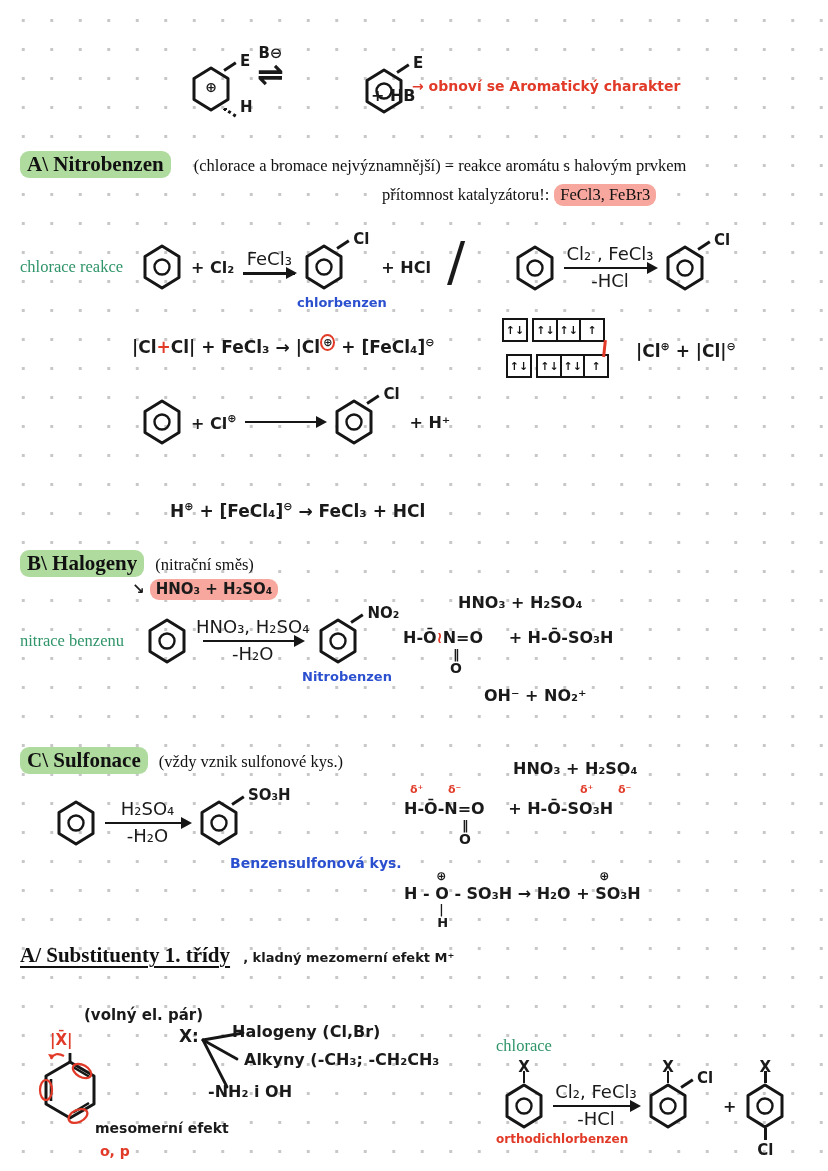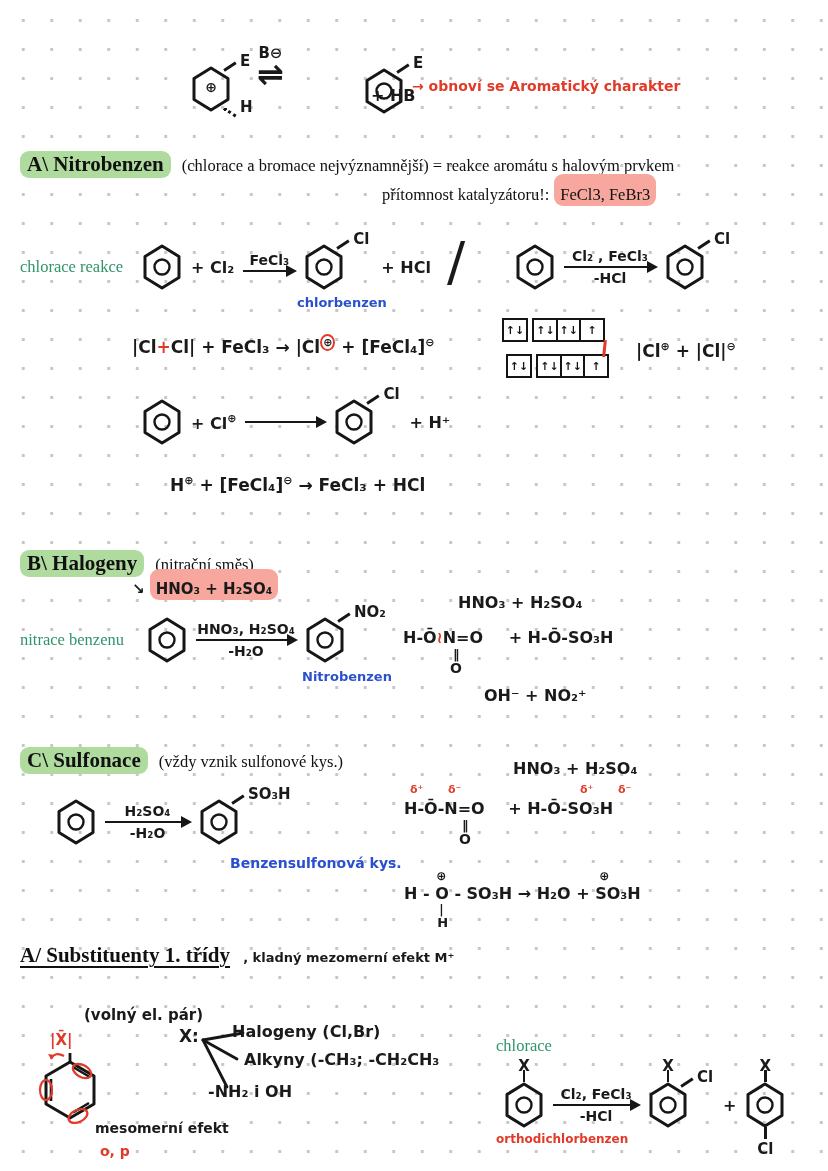--- a/index.html
+++ b/index.html
@@ -10,40 +10,40 @@
   .abs{position:absolute}
   .row{position:absolute;display:flex;align-items:center;gap:9px}
   .hw{font-family:"DejaVu Sans",sans-serif;font-weight:700;color:#1a1a1a}
   .serif{font-family:"Liberation Serif","DejaVu Serif",serif;color:#111}
   .h-big{font-weight:700;font-size:21px}
   .h-note{font-size:16.5px}
   .green{color:#2f9469}
   .red{color:#e23a28}
   .blue{color:#2b50cf}
   .hl-green{background:#b0db9f;border-radius:9px;padding:1px 7px 2px}
-  .hl-pink{background:#f7a79e;border-radius:9px;padding:11px 6px 2px}
+  .hl-pink{background:#f7a79e;border-radius:9px;padding:1px 6px 2px}
   .ringwrap{position:relative;display:inline-block;width:40px;height:46px;flex:none}
   .ringwrap svg{display:block;width:40px;height:46px;overflow:visible}
   .ringwrap polygon{fill:none;stroke:#161616;stroke-width:3;stroke-linejoin:round}
   .ringwrap circle{fill:none;stroke:#161616;stroke-width:2.4}
   .nocirc circle{display:none}
   .ctr{position:absolute;left:0;right:0;top:13px;text-align:center;font-size:14px}
   .sub{position:absolute;font-size:15px;font-weight:700;white-space:nowrap;color:#1a1a1a}
   .s-tr{left:49px;top:-14px}
   .s-br{left:49px;top:32px}
   .s-top{left:50%;top:-25px;transform:translateX(-50%)}
   .s-bot{left:50%;top:58px;transform:translateX(-50%)}
   .bond{position:absolute;background:#161616;width:14px;height:2.8px}
   .b-tr{left:33px;top:3px;transform:rotate(-33deg);transform-origin:left center}
   .b-br{left:33px;top:41px;transform:rotate(33deg);transform-origin:left center}
   .b-dot{background:none;border-top:3px dotted #161616;height:0}
   .b-top{left:18.6px;top:-12px;width:2.8px;height:12px}
   .b-bot{left:18.6px;top:45px;width:2.8px;height:12px}
   .arr{display:inline-flex;flex-direction:column;align-items:center;flex:none}
-  .arr-lbl{font-size:14px;font-weight:700;white-space:nowrap;line-height:1.15;min-height:8px}
+  .arr-lbl{font-size:18px;font-weight:400;white-space:nowrap;line-height:1.15;min-height:8px}
   .shaft{position:relative;height:2.8px;background:#161616;width:var(--w,60px);margin:2px 0}
   .shaft::after{content:"";position:absolute;right:-2px;top:-5.1px;border-left:11px solid #161616;
     border-top:6.5px solid transparent;border-bottom:6.5px solid transparent}
   .sup{font-size:11px;vertical-align:7px;font-weight:700}
   .circred{border:2px solid #e23a28;border-radius:50%;padding:0 1px}
   .obox{width:22px;height:20px;border:2.6px solid #141414;display:flex;align-items:center;justify-content:center;
     font-size:11px;font-weight:700;background:#fff;flex:none;color:#141414}
   .orow{display:flex}
   .ogroup{display:flex;margin-left:7px}
   .ogroup .obox{margin-left:-2.6px}
@@ -82,21 +82,21 @@
         </svg>
       <span class="bond b-tr"></span>
       <span class="sub s-tr">E</span>
     </span>
     <span class="abs hw f16" style="left:188px;top:42px">+ HB</span>
   </div>
   <span class="abs hw red f14" style="left:412px;top:78px">→ obnoví se Aromatický charakter</span>
 
   <div class="abs" style="left:20px;top:152px">
     <span class="serif h-big hl-green">A\ Nitrobenzen</span>
-    <span class="serif h-note" style="margin-left:6px">(chlorace a bromace nejvýznamnější) = reakce aromátu s halovým prvkem</span>
+    <span class="serif h-note" style="margin-left:18px">(chlorace a bromace nejvýznamnější) = reakce aromátu s halovým prvkem</span>
   </div>
   <div class="abs" style="left:382px;top:185px">
     <span class="serif h-note">přítomnost katalyzátoru!:</span>
     <span class="serif h-note hl-pink">FeCl3, FeBr3</span>
   </div>
 
   <div class="row" style="left:20px;top:244px">
     <span class="serif h-note green">chlorace reakce</span>
     <span class="ringwrap" style="margin-left:10px">
       <svg viewBox="0 0 40 46">
@@ -189,21 +189,21 @@
       <svg viewBox="0 0 40 46">
           <polygon points="20,2 37,12.5 37,33.5 20,44 3,33.5 3,12.5"></polygon>
           <circle cx="20" cy="23" r="7.5"></circle>
         </svg>
       <span class="bond b-tr"></span>
       <span class="sub s-tr">Cl</span>
     </span>
     <span class="hw f16">+ H⁺</span>
   </div>
 
-  <div class="abs hw f17" style="left:170px;top:474px">
+  <div class="abs hw f17" style="left:170px;top:500px">
     <span>H</span><sup class="sup">⊕</sup>
     <span>+ [FeCl₄]</span><sup class="sup">⊖</sup>
     <span>→ FeCl₃ + HCl</span>
   </div>
 
   <div class="abs" style="left:20px;top:551px">
     <span class="serif h-big hl-green">B\ Halogeny</span>
     <span class="serif h-note" style="margin-left:6px">(nitrační směs)</span>
   </div>
   <div class="abs" style="left:132px;top:579px">

